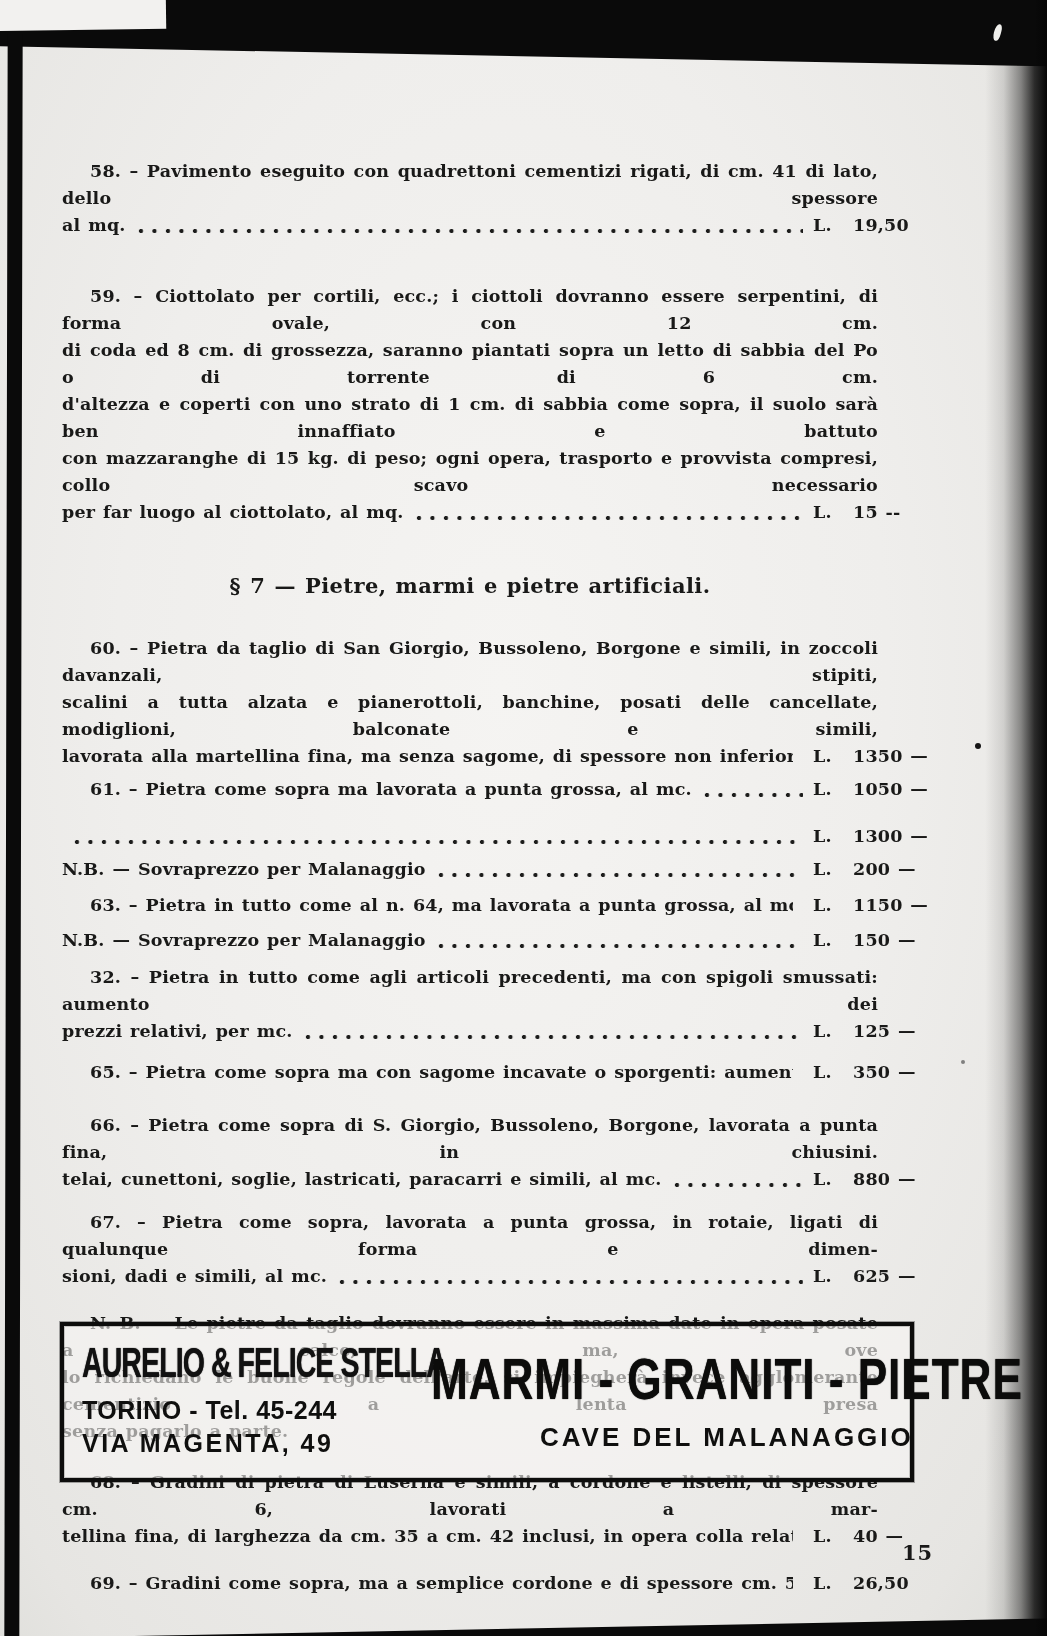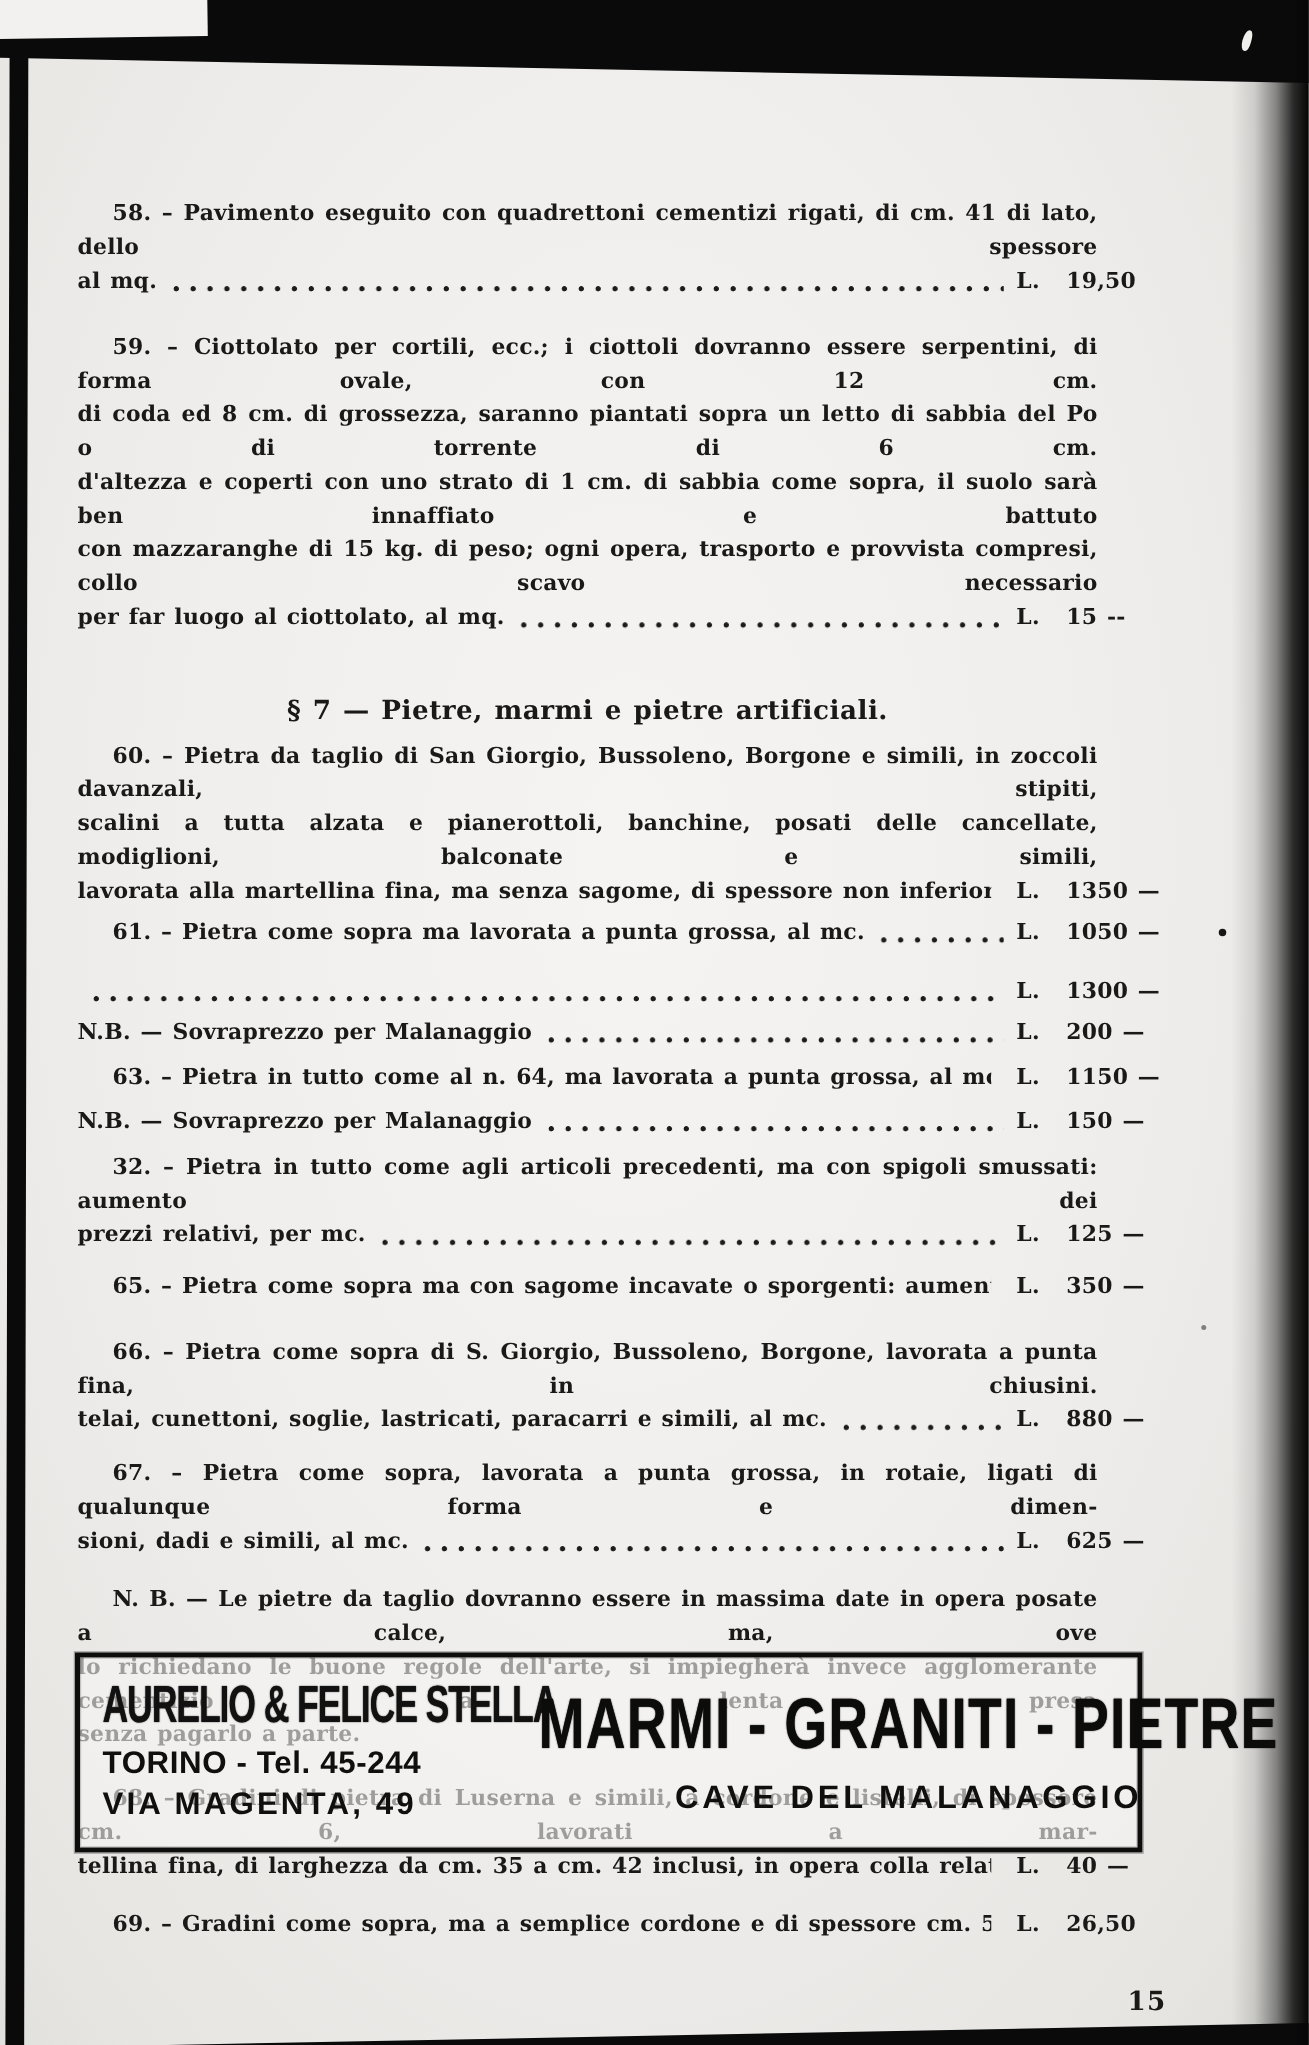--- a/index.html
+++ b/index.html
@@ -30,38 +30,38 @@
   .line.indent, .priceline .tail.indent { text-indent:28px; }
   .priceline { display:flex; width:873px; align-items:baseline; }
   .priceline .tail { white-space:nowrap; flex:0 1 auto; overflow:hidden; }
   .leader { flex:1 1 0; min-width:0; height:16px; align-self:flex-end; margin:0 8px 3px 10px;
     background-image:radial-gradient(circle at 5px 11px, #1c1c1b 1.8px, rgba(0,0,0,0) 2.4px);
     background-size:13.5px 16px; background-repeat:repeat-x; }
   .cur { flex:0 0 40px; margin-left:2px; }
   .amt { flex:0 0 82px; text-align:left; white-space:nowrap; }
 
   .sec-heading { width:816px; text-align:center; font-size:21px; letter-spacing:.4px;
-    margin-top:46px; margin-bottom:11px; font-weight:700; }
+    margin-top:46px; margin-bottom:36px; font-weight:700; }
 
   
   .ad-box { position:absolute; left:60px; top:1322px; width:846px; height:152px; z-index:2;
     border:4px solid #0d0d0c; box-shadow:0 0 0 1px rgba(20,20,20,.35), inset 0 0 0 1px rgba(20,20,20,.2);
     background:rgba(246,245,243,.6); display:flex; align-items:center; }
   .ad-left { width:330px; padding-left:18px; }
   .ad-company { font-family:"Liberation Sans",sans-serif; font-weight:700; font-size:31px; letter-spacing:-1px;
     transform:scale(.92,1.35); transform-origin:left center; white-space:nowrap; color:#111;
     text-shadow:0 0 1px #111; }
   .ad-citytel { font-family:"Liberation Sans",sans-serif; font-weight:700; font-size:25px; margin-top:14px; letter-spacing:.5px; color:#0f0f0e; }
   .ad-address { font-family:"Liberation Sans",sans-serif; font-weight:700; font-size:25px; margin-top:4px; letter-spacing:2.5px; color:#0f0f0e; }
   .ad-right { flex:1; text-align:center; padding-right:14px; }
   .ad-products { font-family:"Liberation Sans",sans-serif; font-weight:700; font-size:47px; letter-spacing:1px; white-space:nowrap;
     transform:scale(.94,1.22); transform-origin:center; color:#0c0c0b; text-shadow:0 0 1px #0c0c0b; }
   .ad-subtitle { font-family:"Liberation Sans",sans-serif; font-weight:700; font-size:26px; letter-spacing:3px; margin-top:16px; color:#0f0f0e; }
 
-  .page-number { position:absolute; left:902px; top:1588px; font-size:21px; font-weight:700; z-index:2; letter-spacing:1px; }
+  .page-number { position:absolute; left:902px; top:1540px; font-size:21px; font-weight:700; z-index:2; letter-spacing:1px; }
 </style>
 </head>
 <body>
 
 <div class="page">
 
   <div class="art top-band"></div>
   <div class="top-white-corner"></div>
   <div class="art left-bar"></div>
   <div class="art bottom-band"></div>
@@ -74,21 +74,21 @@
     <div>
         <div class="entry" style="margin-top: 0px;">
           <div class="line just indent">58. – Pavimento eseguito con quadrettoni cementizi rigati, di cm. 41 di lato, dello spessore</div>
           <div class="priceline">
             <span class="tail">al mq.</span>
             <span class="leader"></span>
             <span class="cur">L.</span>
             <span class="amt">19,50</span>
           </div>
         </div>
-        <div class="entry" style="margin-top: 26px;">
+        <div class="entry" style="margin-top: 44px;">
           <div class="line just indent">59. – Ciottolato per cortili, ecc.; i ciottoli dovranno essere serpentini, di forma ovale, con 12 cm.</div>
           <div class="line just">di coda ed 8 cm. di grossezza, saranno piantati sopra un letto di sabbia del Po o di torrente di 6 cm.</div>
           <div class="line just">d'altezza e coperti con uno strato di 1 cm. di sabbia come sopra, il suolo sarà ben innaffiato e battuto</div>
           <div class="line just">con mazzaranghe di 15 kg. di peso; ogni opera, trasporto e provvista compresi, collo scavo necessario</div>
           <div class="priceline">
             <span class="tail">per far luogo al ciottolato, al mq.</span>
             <span class="leader"></span>
             <span class="cur">L.</span>
             <span class="amt">15 --</span>
           </div>

